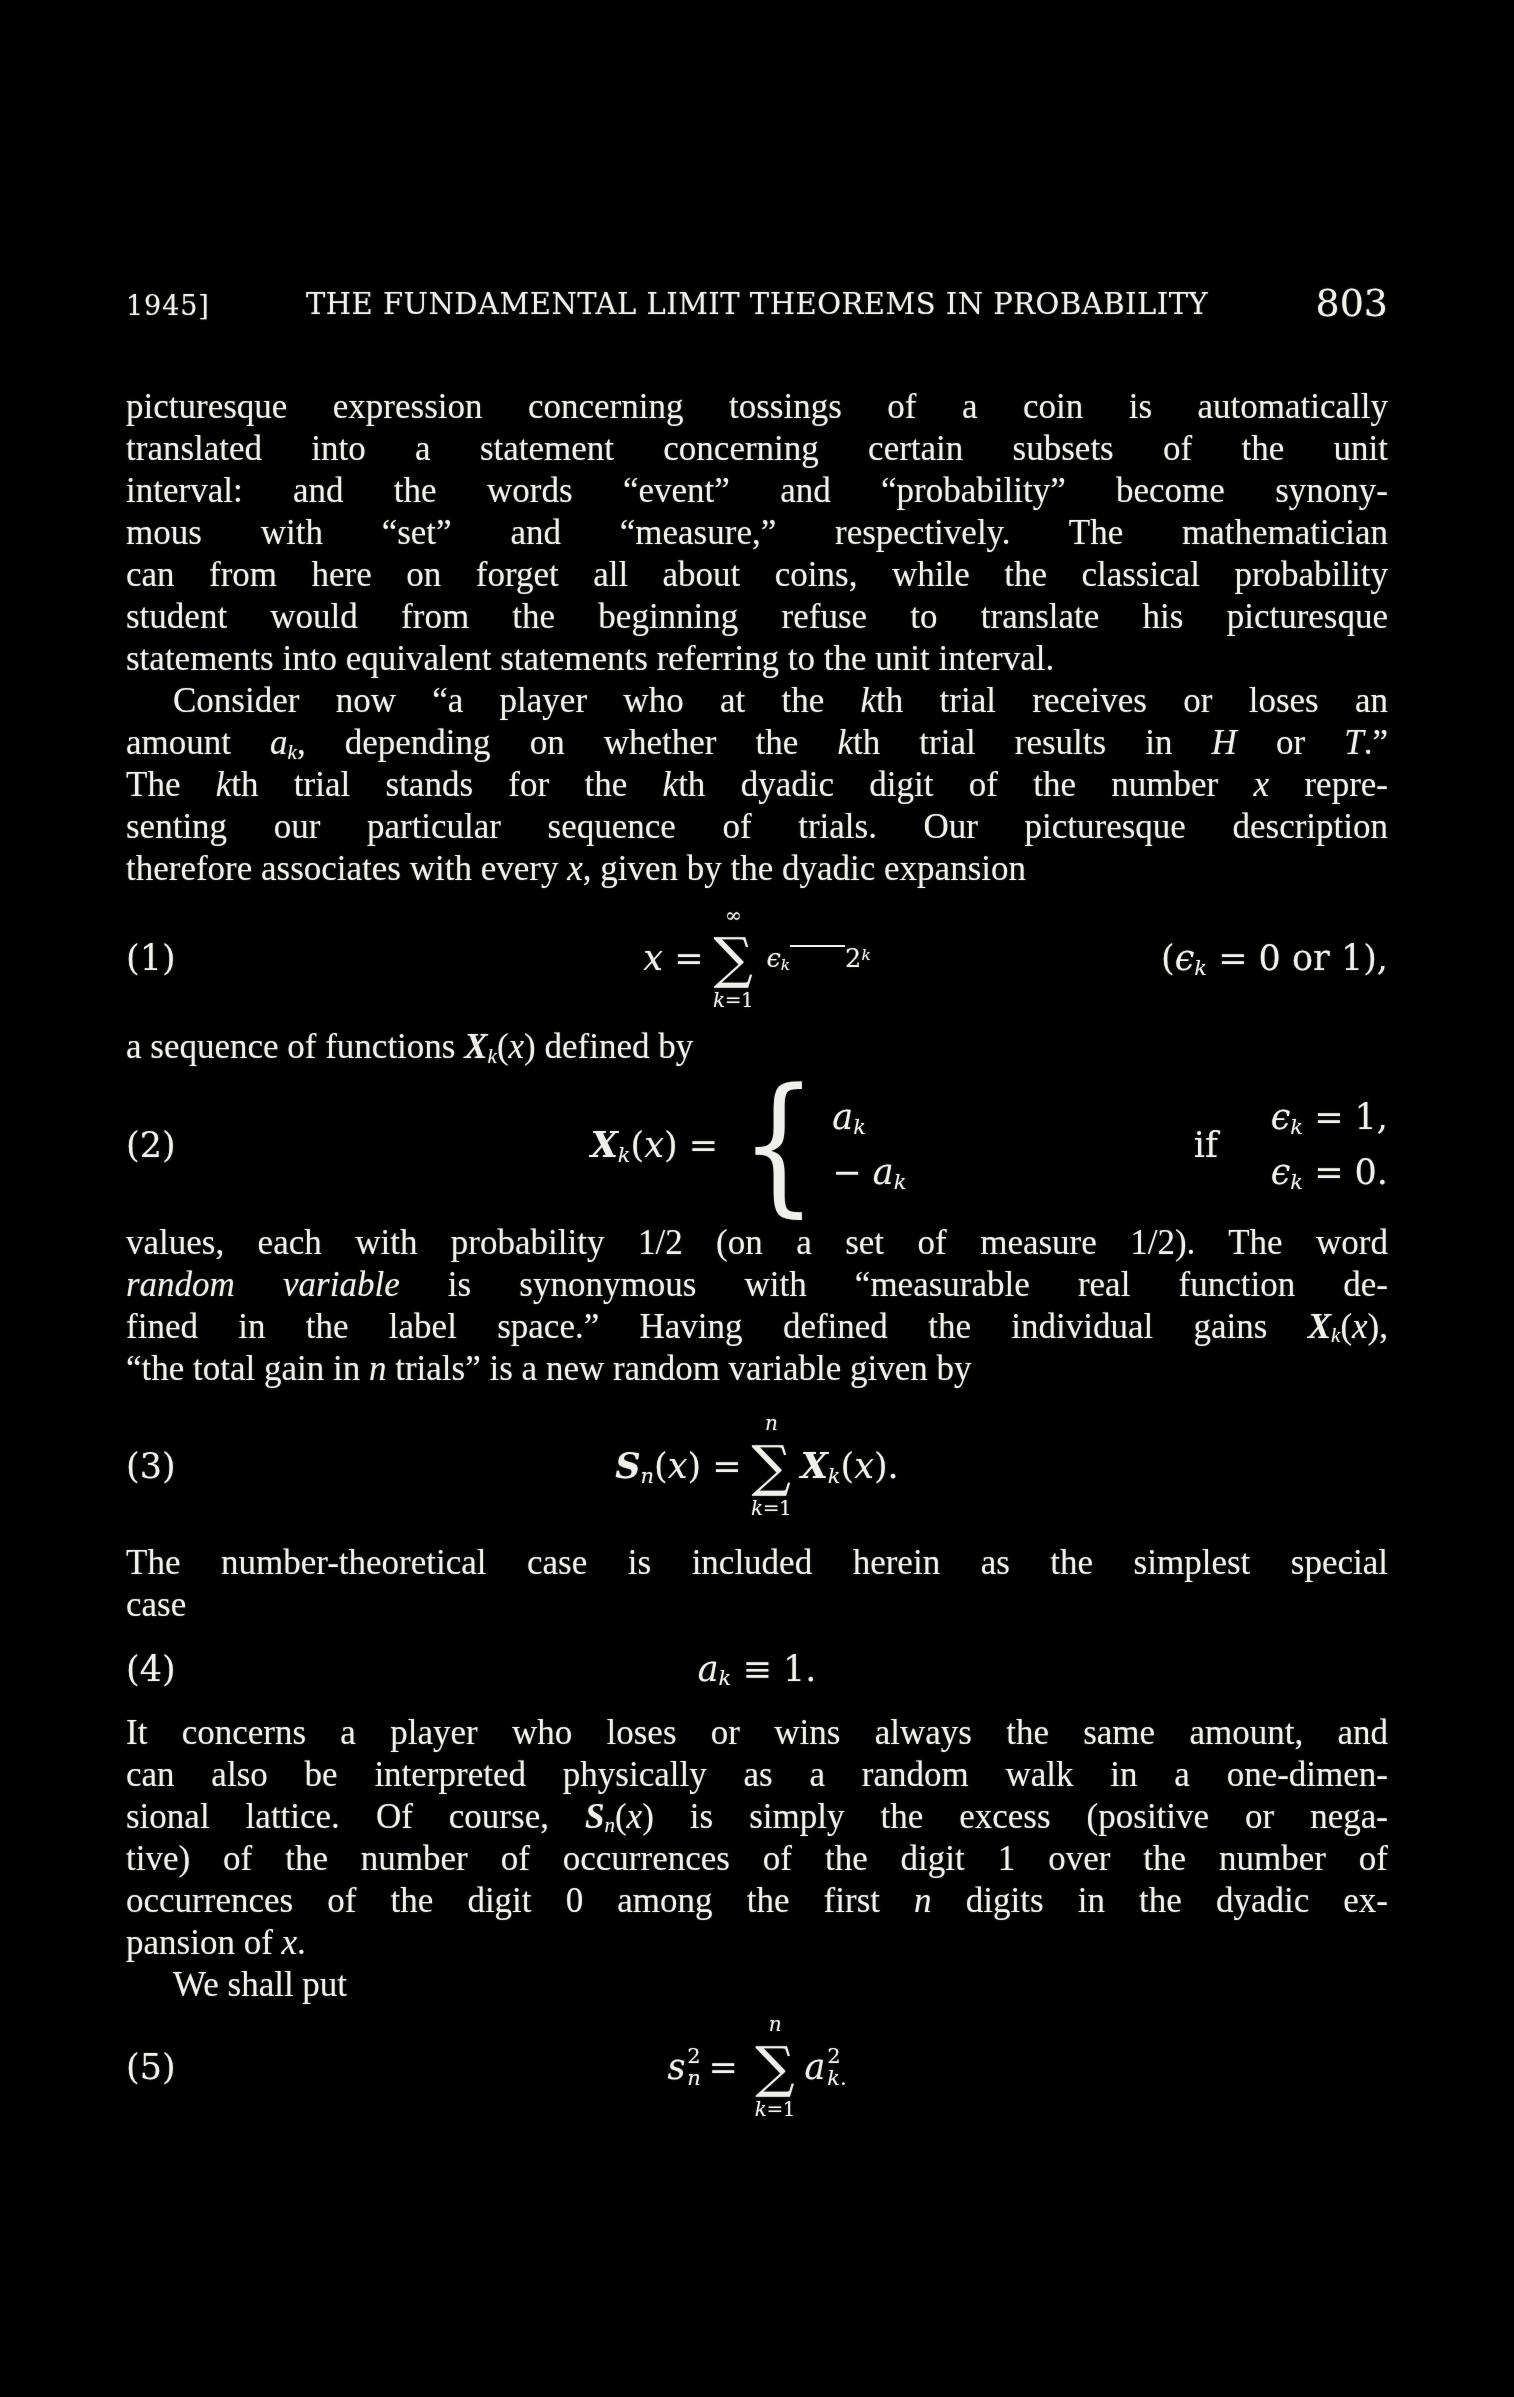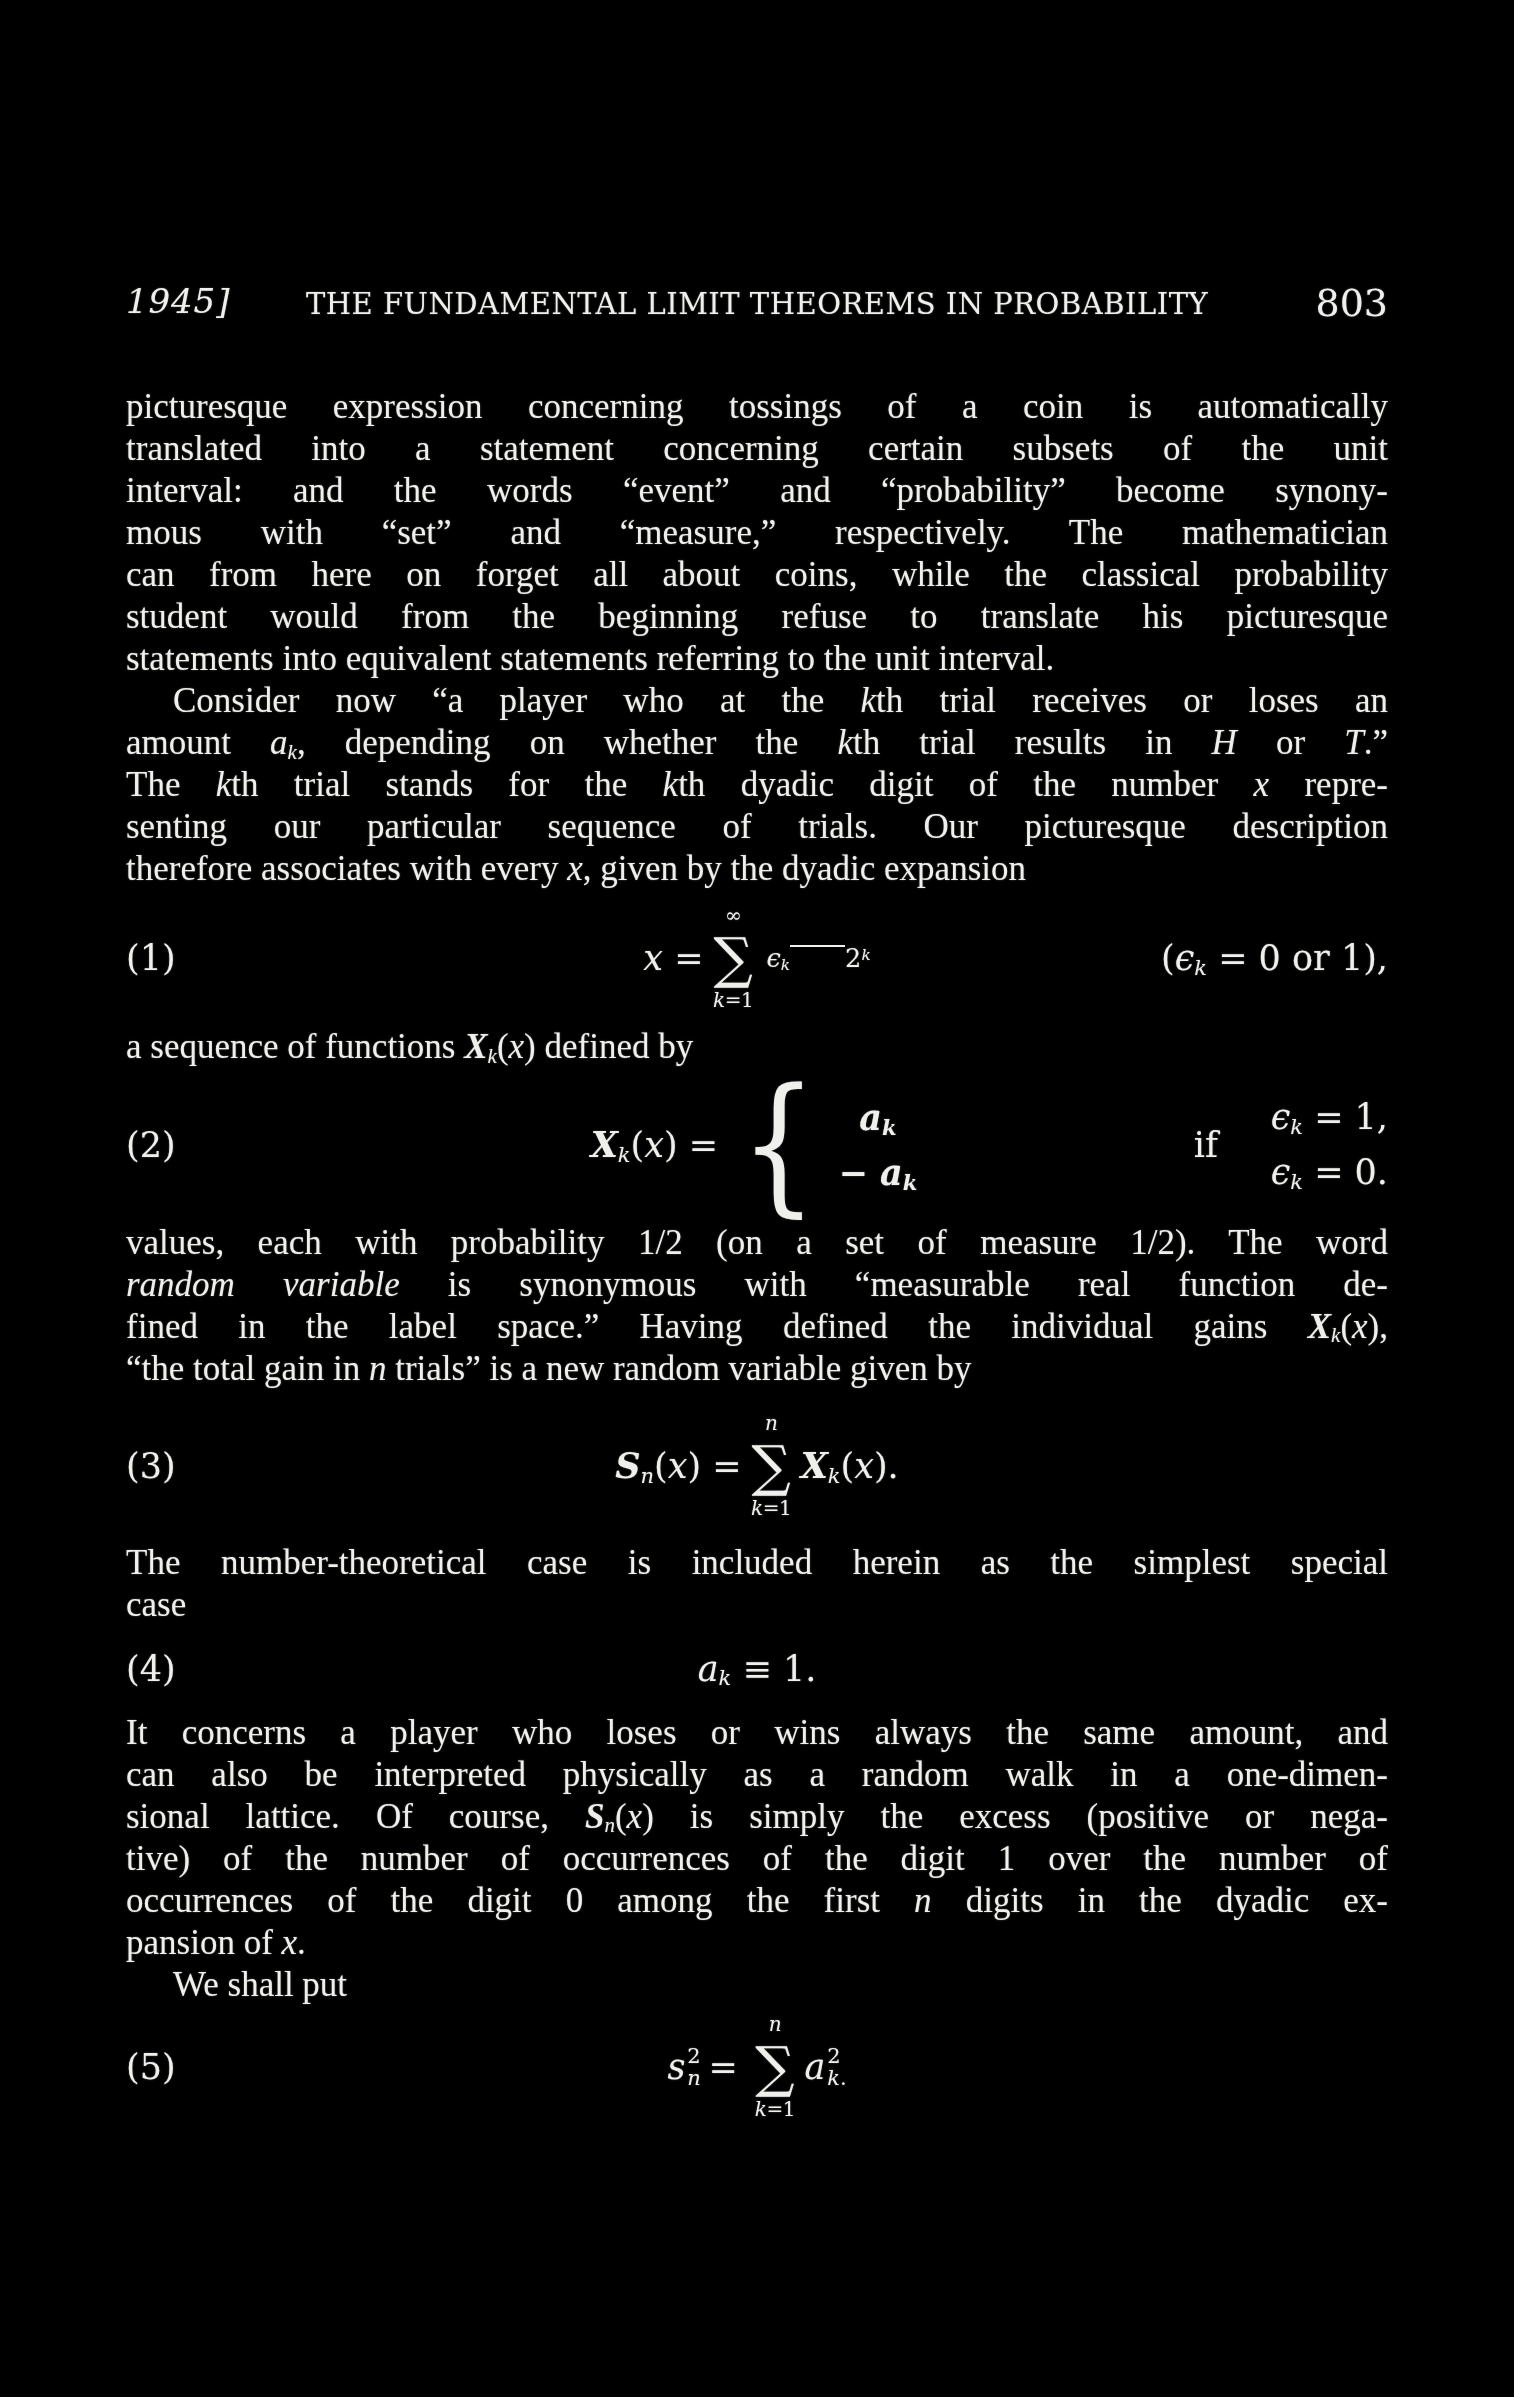--- a/index.html
+++ b/index.html
@@ -11,21 +11,21 @@
     color:#efefec;
     font-family:"DejaVu Serif","Liberation Serif",serif;
     text-shadow:0 0 1.9px rgba(240,240,238,.38);
   }
   
   .pagehead {
     position:relative;
     margin:281px 126px 0 126px;
     height:44px;
   }
-  .year  { position:absolute; left:0; bottom:3.8px; font-size:34px; letter-spacing:0.9px;font-style:italic; }
+  .year  { position:absolute; left:0; bottom:3.8px; font-size:27px; letter-spacing:0.9px; }
   .title { position:absolute; left:50%; bottom:3.8px; transform:translateX(-50%);
            font-size:29px; letter-spacing:0.5px; white-space:nowrap; }
   .pnum  { position:absolute; right:0; bottom:0; font-size:38px; }
   
   .body { width:1262px; margin:61px auto 0 auto; font-size:35px; }
   .para { margin:0; }
   .line {
     line-height:42px;
     text-align:justify; text-align-last:justify;
     white-space:normal;
@@ -50,21 +50,21 @@
   .frac .num, .frac .den { font-size:25.6px; line-height:30px; }
   .frac .bar { align-self:stretch; min-width:55px; border-top:2.8px solid #efefec; margin:1.9px 0; }
   .eq1 { margin:14px 0; }
   .eq2 { margin:13.2px 0; }
   .eq3 { margin:22px 0; }
   .eq4 { margin:22px 0; height:42px; }
   .eq5 { margin:7.6px 0 0 0; }
   
   .brace { font-size:150px; line-height:.85; font-weight:300;
            transform:scaleX(.8); transform-origin:center; margin:0 5.7px 0 13.2px; }
-  .valcol { display:flex; flex-direction:column; align-items:center; min-width:91px;font-weight:bold; }
+  .valcol { display:flex; flex-direction:column; align-items:flex-start; min-width:91px; }
   .vrow { line-height:55px; font-size:35px; white-space:nowrap; }
   .ifword { position:absolute; right:170px; font-size:35px; }
   .condcol { position:absolute; right:0; display:flex; flex-direction:column; align-items:flex-start; }
   
   .supsub { display:inline-flex; align-items:center; white-space:nowrap; }
   .supsub .base { font-size:35px; }
   .stack { display:inline-flex; flex-direction:column; align-items:flex-start; margin-left:1.9px; }
   .stack span { font-size:21px; line-height:22px; }
 </style>
 </head>

